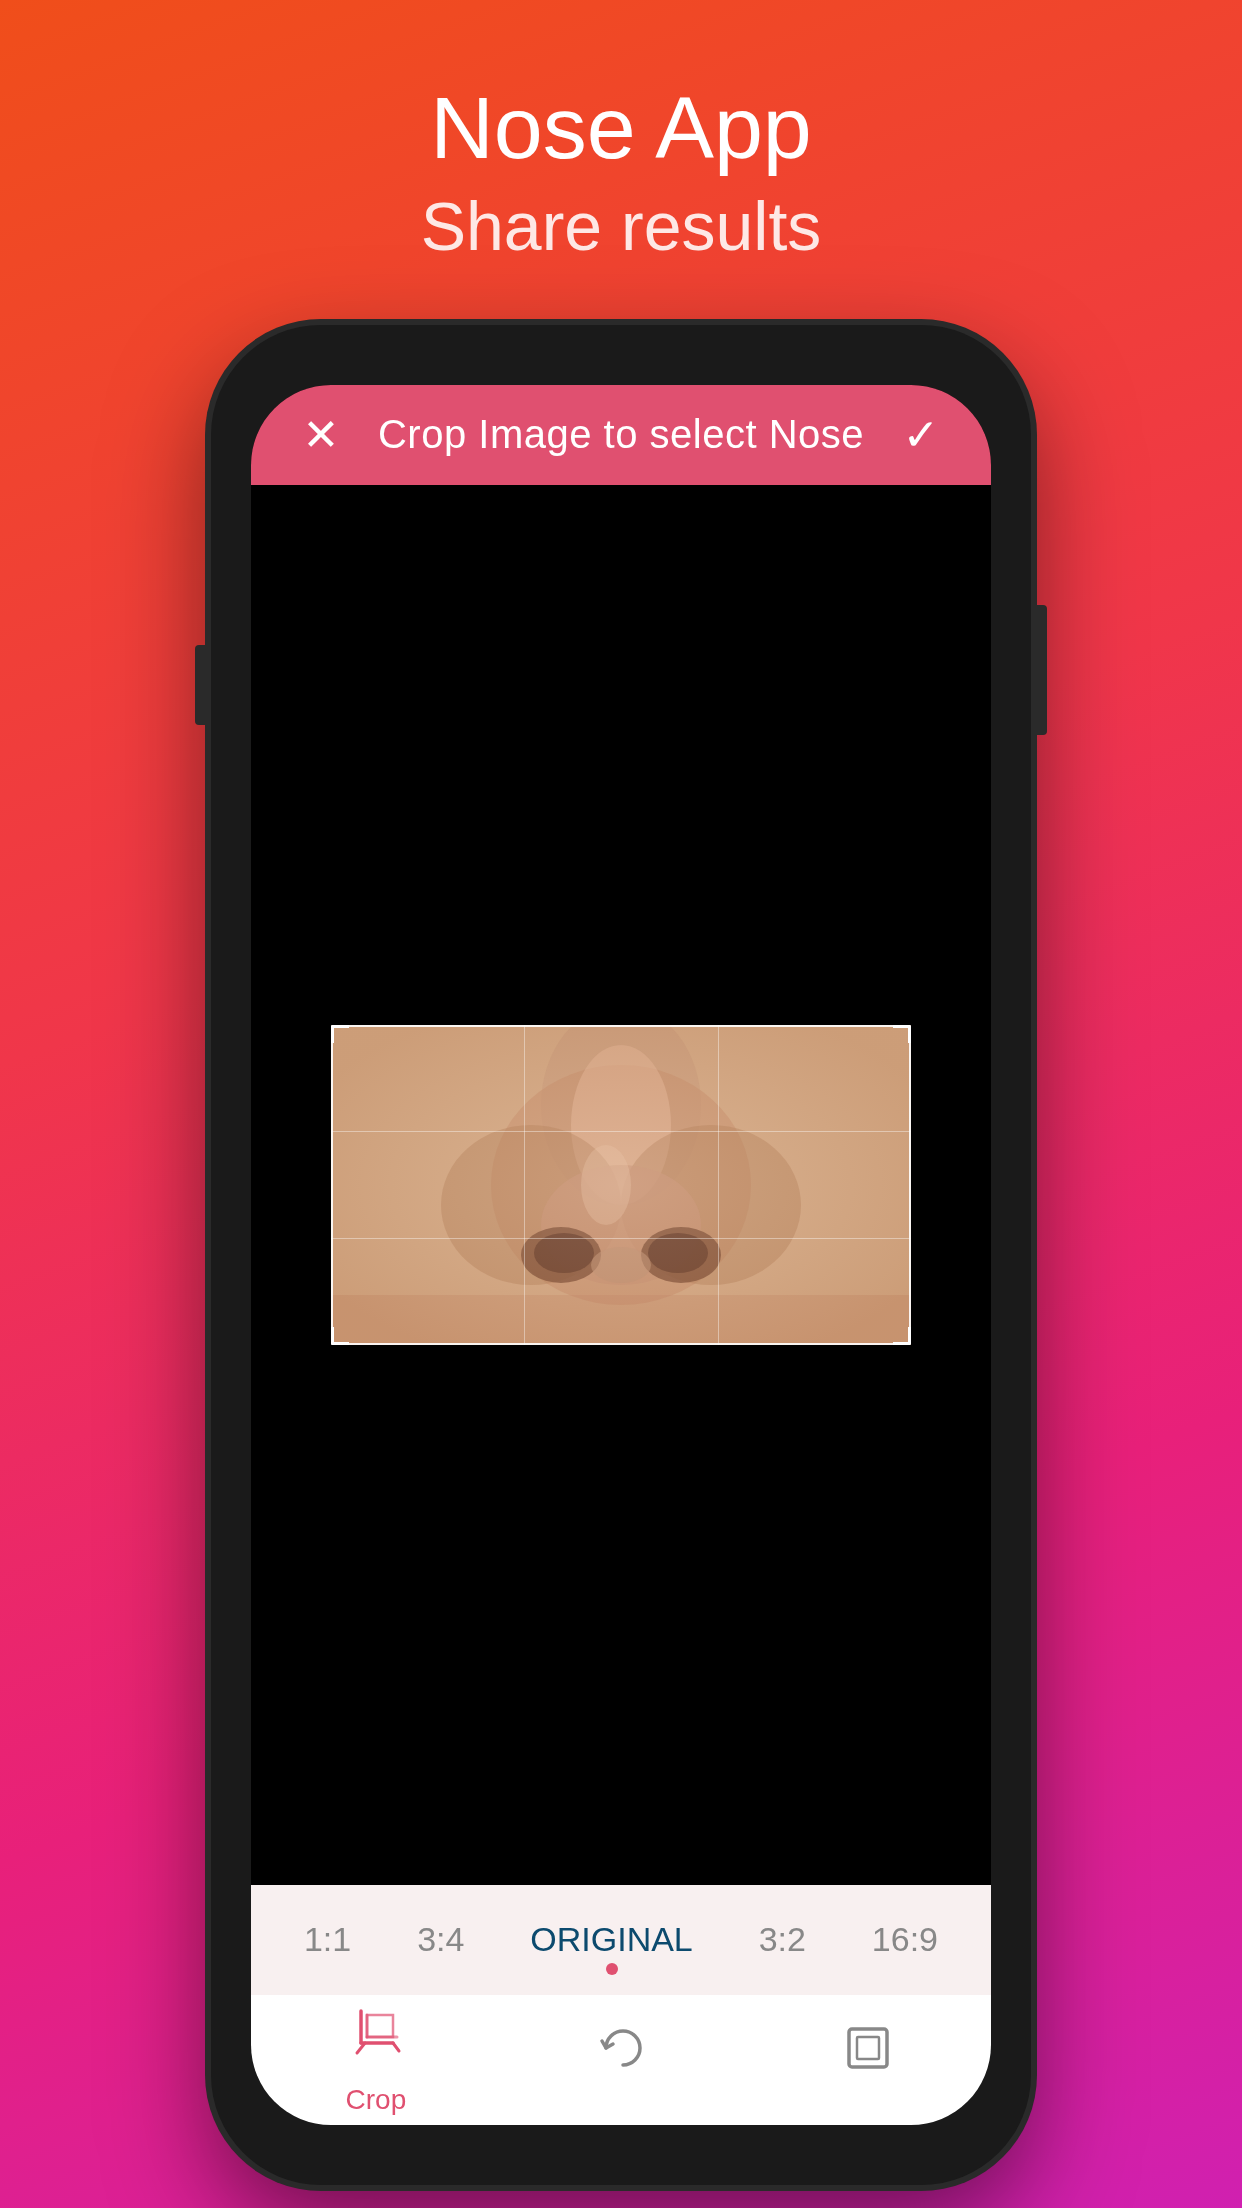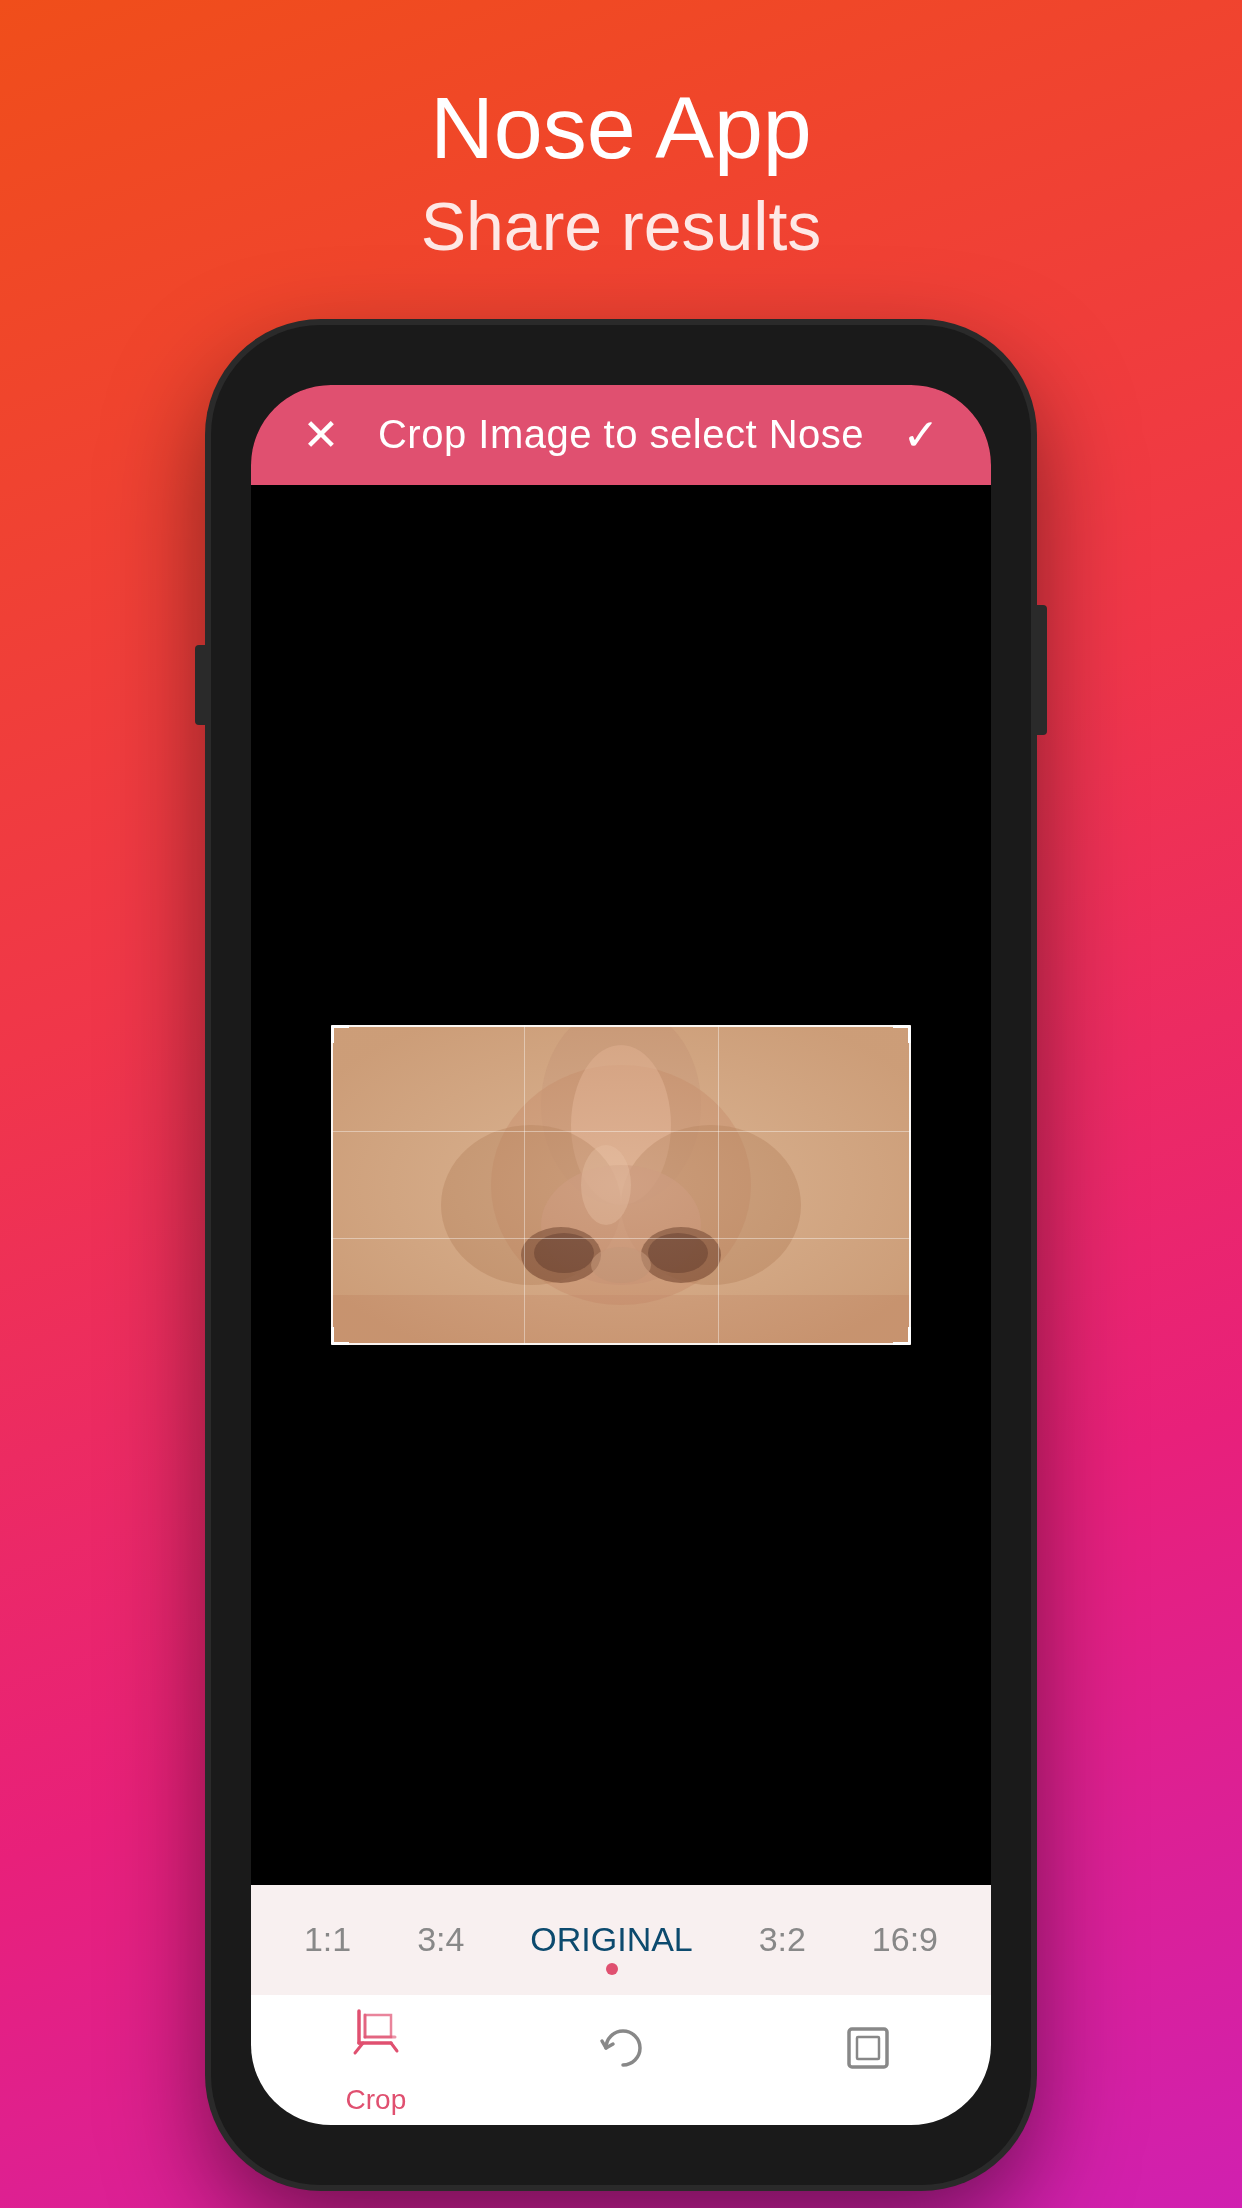--- a/index.html
+++ b/index.html
@@ -233,21 +233,21 @@
       background: #fff;
       display: flex;
       align-items: center;
       justify-content: space-around;
       flex-shrink: 0;
     }
 
     .toolbar-item {
       display: flex;
       flex-direction: column;
-      align-items: center;
+      align-items: flex-end;
       gap: 24px;
       cursor: pointer;
     }
 
     .toolbar-icon {
       width: 56px;
       height: 56px;
       display: flex;
       align-items: center;
       justify-content: center;

